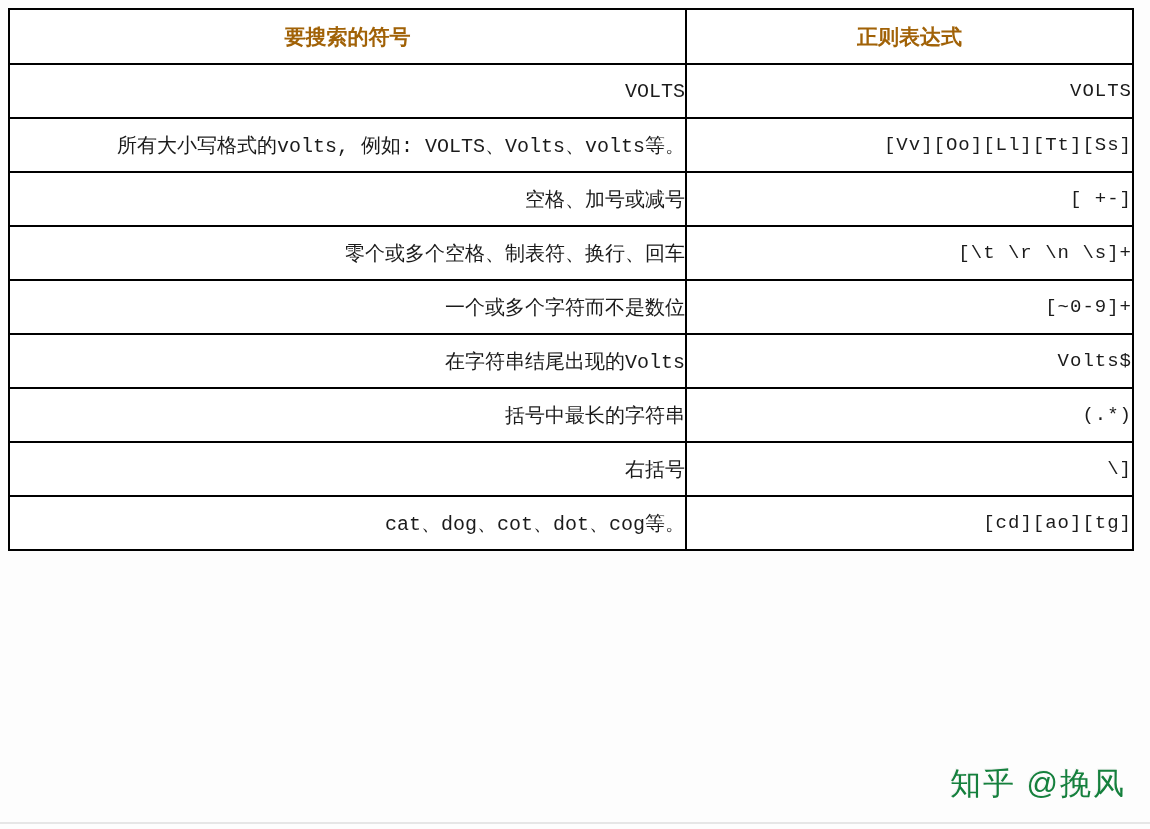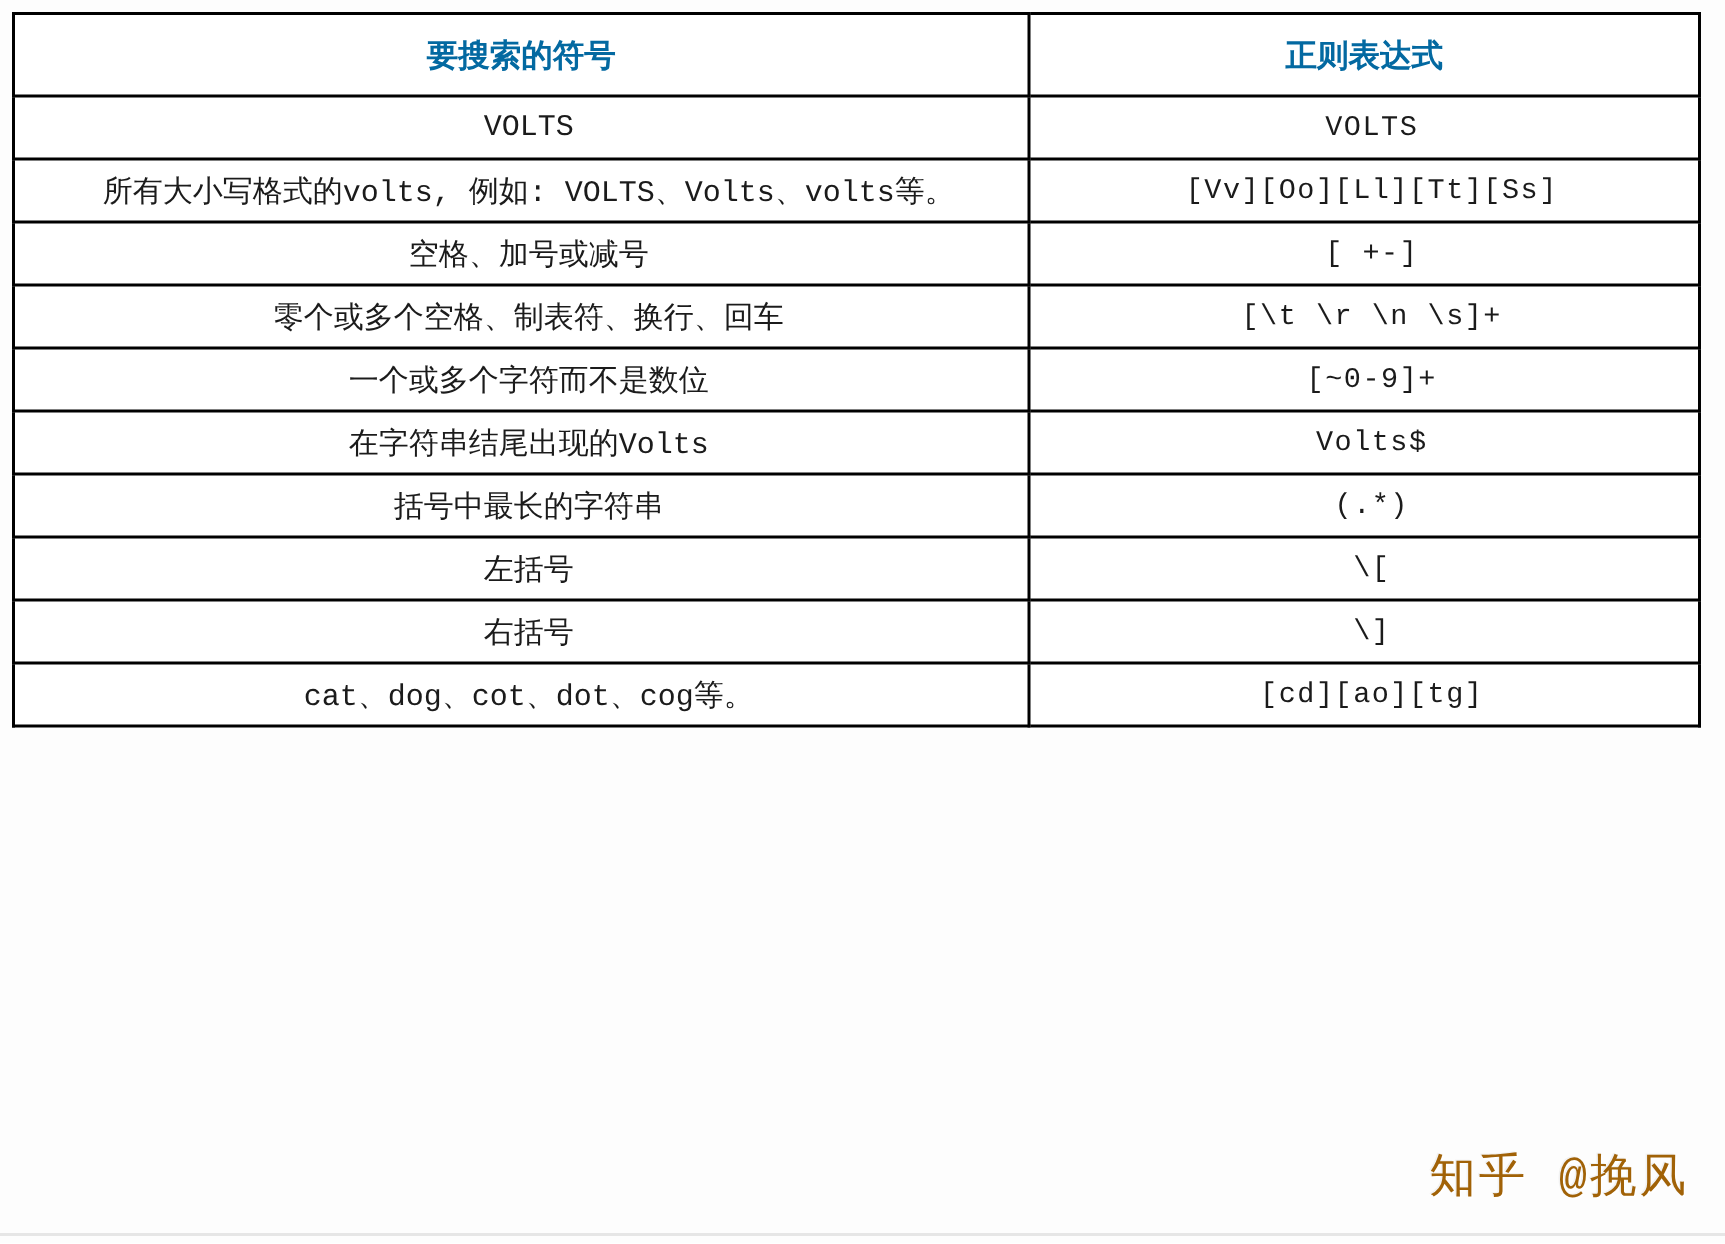--- a/index.html
+++ b/index.html
@@ -28,48 +28,48 @@
     border: 2px solid #000000;
     vertical-align: middle;
     overflow: hidden;
     white-space: nowrap;
   }
   table.regex-table th {
     height: 55px;
     text-align: center;
     font-size: 21px;
     font-weight: bold;
-    color: #0369a1;
+    color: #a16207;
     font-family: "Liberation Sans", "DejaVu Sans", sans-serif;
   }
   table.regex-table td {
-    height: 42px;
+    height: 54px;
     padding-left: 10px;
-    text-align: center;
+    text-align: right;
     color: #1b1b1b;
   }
   td.symbol-cell {
     font-size: 20px;
     font-family: "Liberation Mono", "DejaVu Sans Mono", monospace;
   }
   td.regex-cell {
     font-size: 19px;
     letter-spacing: 1px;
     font-family: "Liberation Mono", "DejaVu Sans Mono", monospace;
     color: #222222;
   }
   .watermark {
     position: absolute;
     right: 24px;
     top: 763px;
     font-size: 31px;
-    color: #a16207;
+    color: #15803d;
     letter-spacing: 2px;
     text-shadow: -1px -1px 0 #f2f2f2, 1px 1px 0 #ffffff;
-    font-family: Liberation Mono, monospace;
+    font-family: Liberation Sans, sans-serif;
     pointer-events: none;
   }
   .bottom-line {
     position: absolute;
     left: 0; top: 822px;
     width: 1150px;
     border-top: 2px solid #e6e6e6;
   }
 </style>
 </head>
@@ -110,24 +110,20 @@
         </tr>
         <tr>
           <td class="symbol-cell">在字符串结尾出现的Volts</td>
           <td class="regex-cell">Volts$</td>
         </tr>
         <tr>
           <td class="symbol-cell">括号中最长的字符串</td>
           <td class="regex-cell">(.*)</td>
         </tr>
         <tr>
-          <td class="symbol-cell">左括号</td>
-          <td class="regex-cell">\[</td>
-        </tr>
-        <tr>
           <td class="symbol-cell">右括号</td>
           <td class="regex-cell">\]</td>
         </tr>
         <tr>
           <td class="symbol-cell">cat、dog、cot、dot、cog等。</td>
           <td class="regex-cell">[cd][ao][tg]</td>
         </tr>
       </tbody>
   </table>
 

